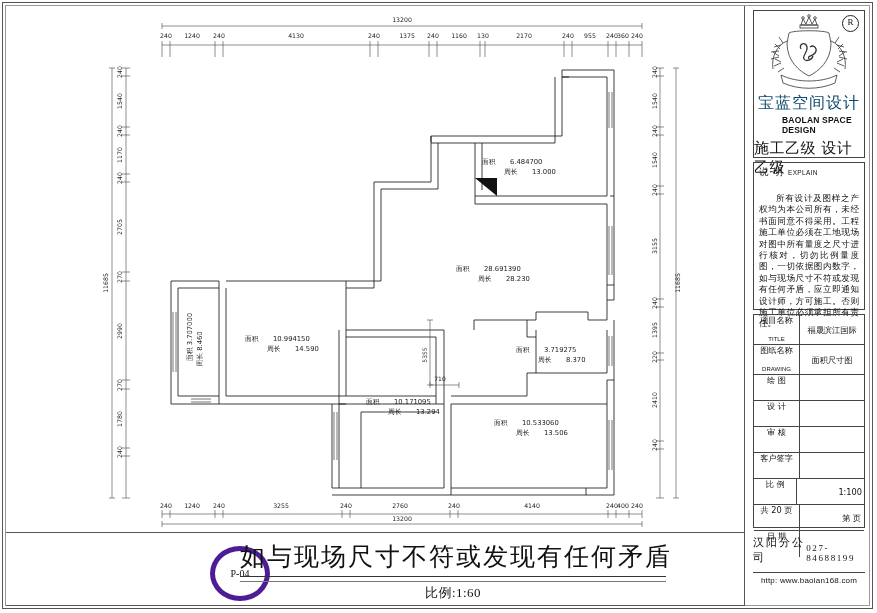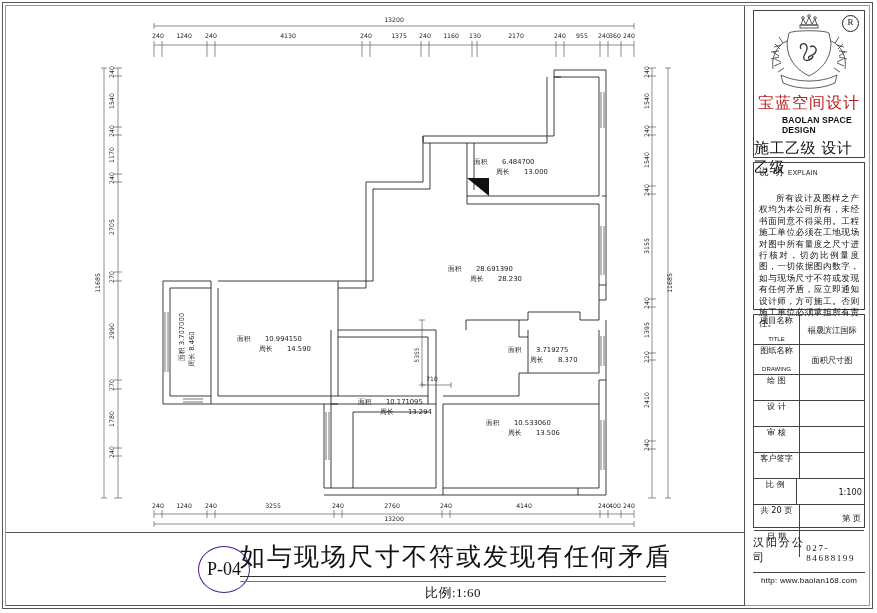--- a/index.html
+++ b/index.html
@@ -17,21 +17,21 @@
   
   #titlepanel{position:absolute;left:744px;top:6px;width:126px;height:600px;border-left:1px solid #555;box-sizing:border-box;}
   .tp-box{position:absolute;left:8px;width:112px;box-sizing:border-box;border:1px solid #444;}
 
   
   #logobox{top:4px;height:148px;display:flex;flex-direction:column;align-items:center;justify-content:flex-start;padding-top:2px;}
   .crest{position:relative;width:104px;height:82px;}
   .crest svg{display:block;}
   .regmark{position:absolute;right:2px;top:2px;width:15px;height:15px;border:1px solid #222;border-radius:50%;
            font-size:9px;line-height:13px;text-align:center;font-family:"Liberation Serif",serif;}
-  .cn-brand{font-size:16px;letter-spacing:1px;font-family:"DejaVu Sans",sans-serif;margin-top:-2px;color:#b91c1c;}
+  .cn-brand{font-size:16px;letter-spacing:1px;font-family:"DejaVu Sans",sans-serif;margin-top:-2px;color:#0c4a6e;}
   .en-brand{font-size:8.5px;font-weight:bold;letter-spacing:.2px;font-family:"Liberation Sans",sans-serif;margin-top:1px;padding-left:28px;}
   .grade{font-size:15px;margin-top:4px;letter-spacing:.5px;}
 
   
   #explainbox{top:156px;height:148px;padding:3px 5px 2px 5px;}
   .ex-head{font-size:9.5px;letter-spacing:1px;}
   .ex-head .en{font-size:6.5px;letter-spacing:.3px;font-family:"Liberation Sans",sans-serif;}
   .ex-body{font-size:8.6px;line-height:11.4px;text-align:justify;text-indent:17px;margin-top:14px;word-break:break-all;}
 
   
@@ -50,31 +50,31 @@
   #compbox{top:526px;height:36px;border:none;display:flex;flex-direction:row;align-items:center;justify-content:center;}
   .comp-name{font-size:11px;letter-spacing:2px;}
   .comp-tel{font-size:9px;letter-spacing:1.6px;font-family:"Liberation Serif",serif;margin-top:6px;}
   #weburl{position:absolute;left:8px;top:566px;width:112px;border-top:1px solid #444;padding-top:3px;
           font-size:8px;font-family:"Liberation Sans",sans-serif;text-align:center;letter-spacing:.2px;}
 
   
   #bottomstrip{position:absolute;left:6px;top:532px;width:738px;height:74px;}
   .bs-top{position:absolute;left:0;top:0;width:100%;border-top:1px solid #555;}
   .bs-bot{position:absolute;left:0;bottom:0;width:100%;border-top:1px solid #555;}
-  #sheetnum{position:absolute;left:192px;top:14px;width:50px;height:45px;border:1px solid #4c1d95;border-radius:50%;
-            display:flex;align-items:center;justify-content:center;font-size:18px;font-family:"Liberation Serif",serif;}
+  #sheetnum{position:absolute;left:204px;top:14px;width:50px;height:45px;border:5px solid #4c1d95;border-radius:50%;
+            display:flex;align-items:center;justify-content:center;font-size:10px;font-family:"Liberation Serif",serif;}
   #maintitle{position:absolute;left:234px;top:8px;width:430px;font-size:25px;letter-spacing:2px;
              font-family:"DejaVu Sans",sans-serif;text-align:center;white-space:nowrap;}
   .rule1{position:absolute;left:234px;top:44px;width:426px;border-top:1.4px solid #333;}
   .rule2{position:absolute;left:234px;top:49px;width:426px;border-top:1px solid #777;}
   #scaletxt{position:absolute;left:234px;top:52px;width:426px;text-align:center;font-size:13px;
             font-family:Liberation Serif, serif;letter-spacing:.5px;}
 
   
-  #draw{position:absolute;left:8px;top:0;width:744px;height:532px;}
+  #draw{position:absolute;left:16px;top:0;width:744px;height:532px;}
   #draw svg{display:block;}
   text{font-family:"DejaVu Sans","Liberation Sans",sans-serif;}
 </style>
 </head>
 <body>
 
 <div id="sheet">
   <div class="sheet-border"></div>
   <div class="sheet-border2"></div>
 

